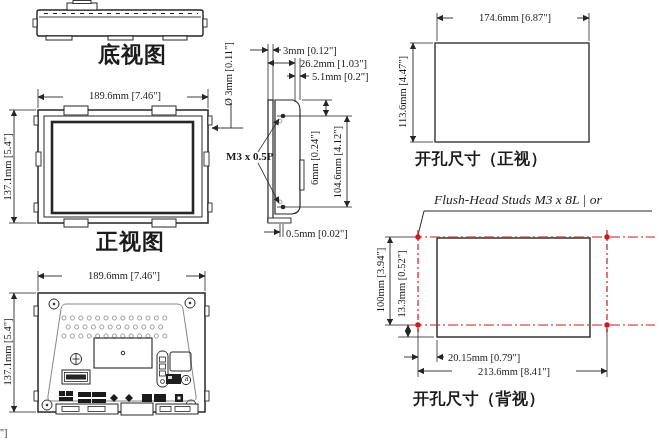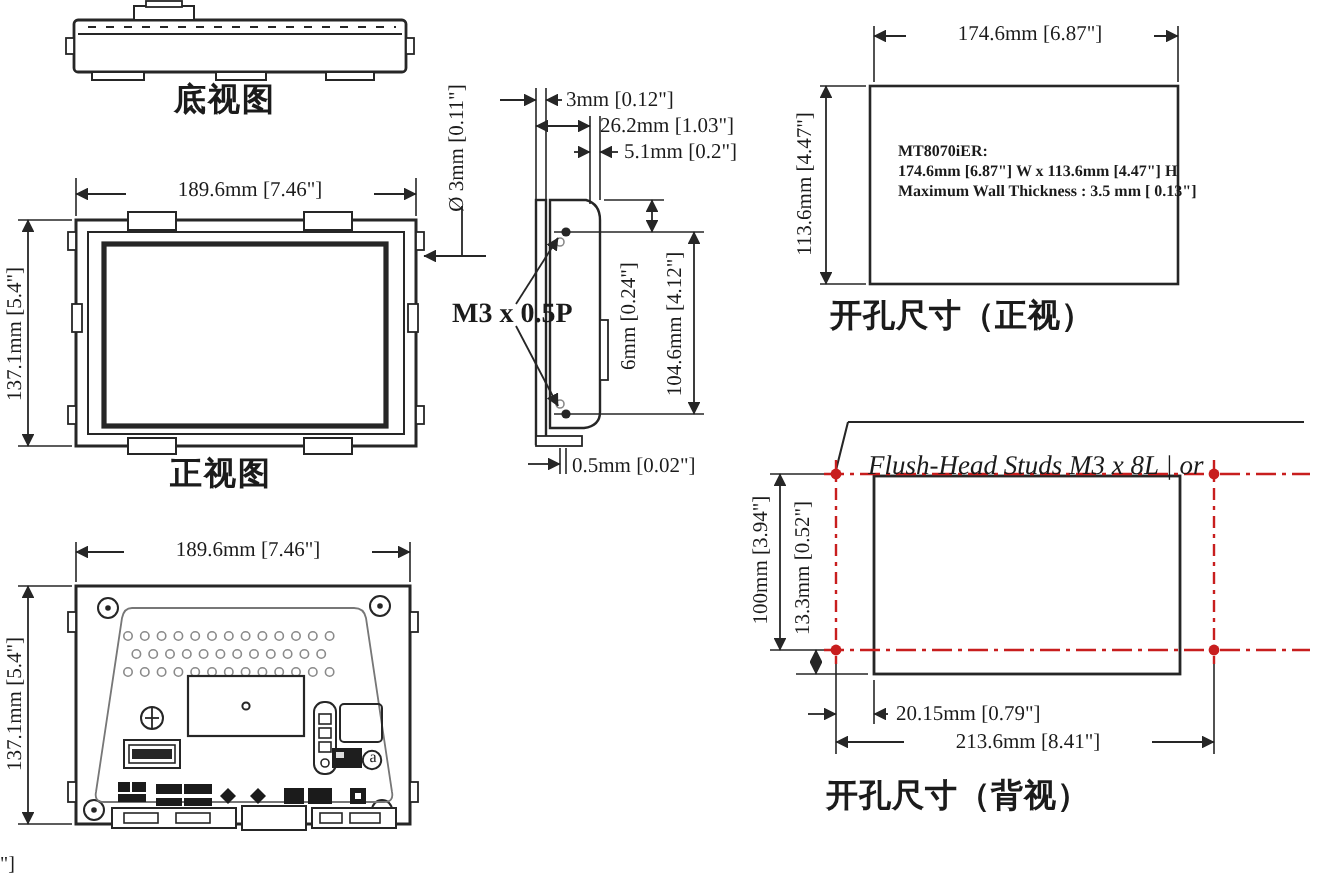--- a/index.html
+++ b/index.html
@@ -2,27 +2,27 @@
 <html><head>
 <meta charset="utf-8">
 <style>
   html,body{margin:0;padding:0;background:#fff;}
   .canvas{position:relative;width:660px;height:443px;background:#fff;overflow:hidden;
           font-family:"Liberation Serif", serif;color:#1b1b1b;}
   svg{position:absolute;left:0;top:0;pointer-events:none;}
   .t{position:absolute;white-space:nowrap;font-size:10.5px;line-height:1.05;}
   .dim{background:#fff;padding:0 2px;text-align:center;}
   .vt{transform:translate(-50%,-50%) rotate(-90deg);transform-origin:center;}
-  .cjk{font-family:Liberation Serif, serif;font-weight:bold;font-size:16px;
-       letter-spacing:1px;text-align:left;}
+  .cjk{font-family:Liberation Serif, serif;font-weight:bold;font-size:22px;
+       letter-spacing:1px;text-align:right;}
   .cjk-s{font-family:"Liberation Sans", sans-serif;font-weight:bold;font-size:16px;
        letter-spacing:0.5px;text-align:left;}
-  .it{font-style:italic;font-size:13.5px;margin-top:33px;}
+  .it{font-style:italic;font-size:13.5px;}
   .note{font-size:8px;font-weight:600;line-height:10px;white-space:nowrap;}
-  .sm{font-size:14px;font-weight:600;}
+  .sm{font-size:11px;font-weight:600;}
 </style>
 </head>
 <body>
 
 <div class="canvas">
 
 <svg width="660" height="443" viewBox="0 0 660 443">
   <defs>
     <marker id="arr" viewBox="0 0 10 10" refX="9.5" refY="5" markerWidth="7" markerHeight="7" orient="auto-start-reverse">
       <path d="M0 0 L10 5 L0 10 z" fill="#262626"></path>
@@ -276,25 +276,20 @@
 <div class="t sm" style="left:226px;top:151px;">M3 x 0.5P</div>
 <div class="t" style="left:283px;top:44.5px;">3mm [0.12"]</div>
 <div class="t" style="left:300px;top:57.5px;">26.2mm [1.03"]</div>
 <div class="t" style="left:312px;top:70.5px;">5.1mm [0.2"]</div>
 <div class="t vt" style="left:315px;top:158px;">6mm [0.24"]</div>
 <div class="t vt" style="left:338px;top:162px;">104.6mm [4.12"]</div>
 <div class="t" style="left:286px;top:227.5px;">0.5mm [0.02"]</div>
 
 <div class="t dim" style="left:453px;top:11.5px;width:120px;">174.6mm [6.87"]</div>
 <div class="t vt" style="left:403px;top:92px;">113.6mm [4.47"]</div>
-<div class="t note" style="left:449px;top:71px;">
-  <div>MT8070iER:</div>
-  <div>174.6mm [6.87"] W x 113.6mm [4.47"] H</div>
-  <div>Maximum Wall Thickness : 3.5 mm [ 0.13"]</div>
-</div>
 <div class="t cjk-s" style="left:415px;top:151px;width:180px;">开孔尺寸（正视）</div>
 
 <div class="t it" style="left:434px;top:193px;">Flush-Head Studs M3 x 8L | or</div>
 <div class="t vt" style="left:381px;top:280px;">100mm [3.94"]</div>
 <div class="t vt" style="left:402px;top:284px;">13.3mm [0.52"]</div>
 <div class="t" style="left:448px;top:351.5px;">20.15mm [0.79"]</div>
 <div class="t dim" style="left:452px;top:365.5px;width:120px;">213.6mm [8.41"]</div>
 <div class="t cjk-s" style="left:413px;top:391px;width:180px;">开孔尺寸（背视）</div>
 
 <div class="t dim" style="left:62px;top:269.5px;width:120px;">189.6mm [7.46"]</div>

